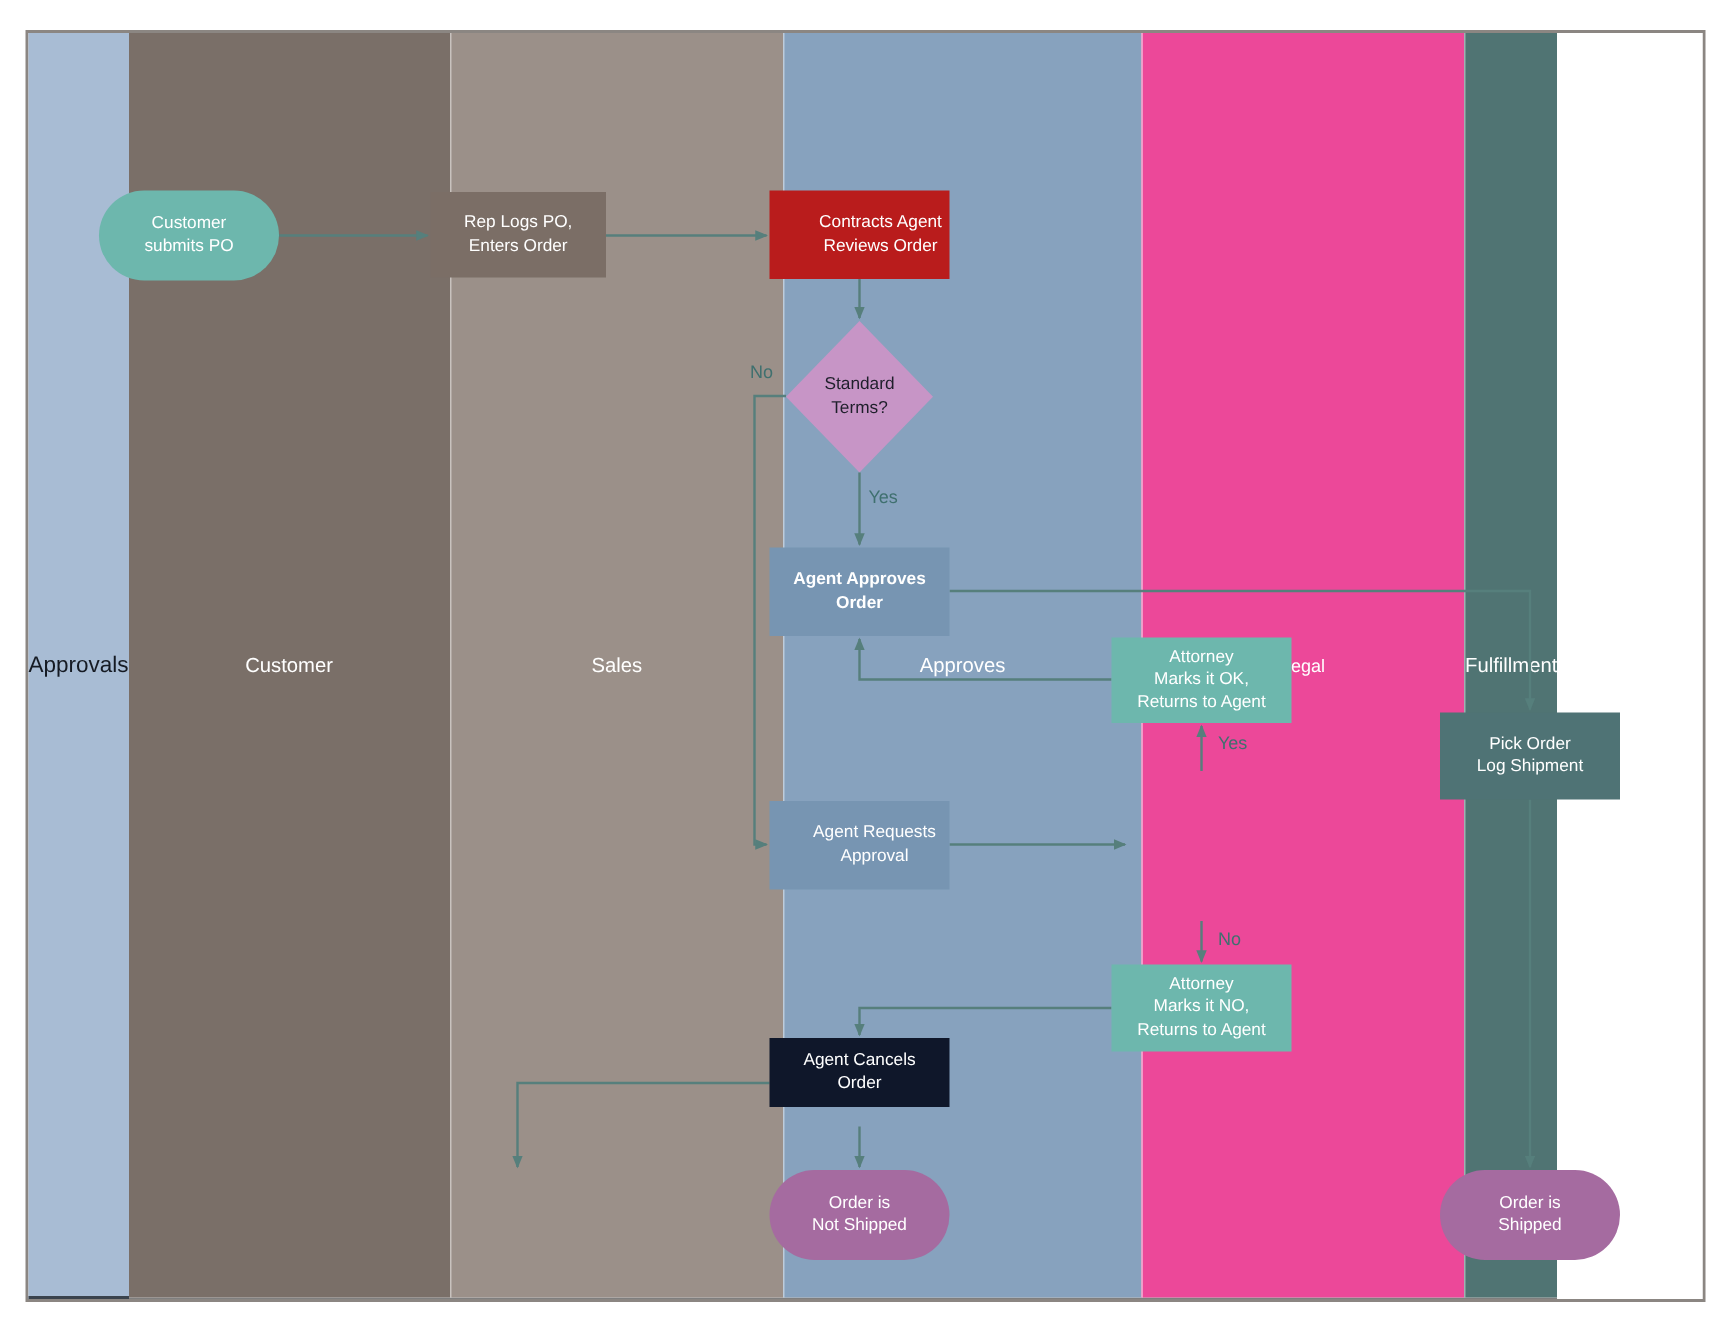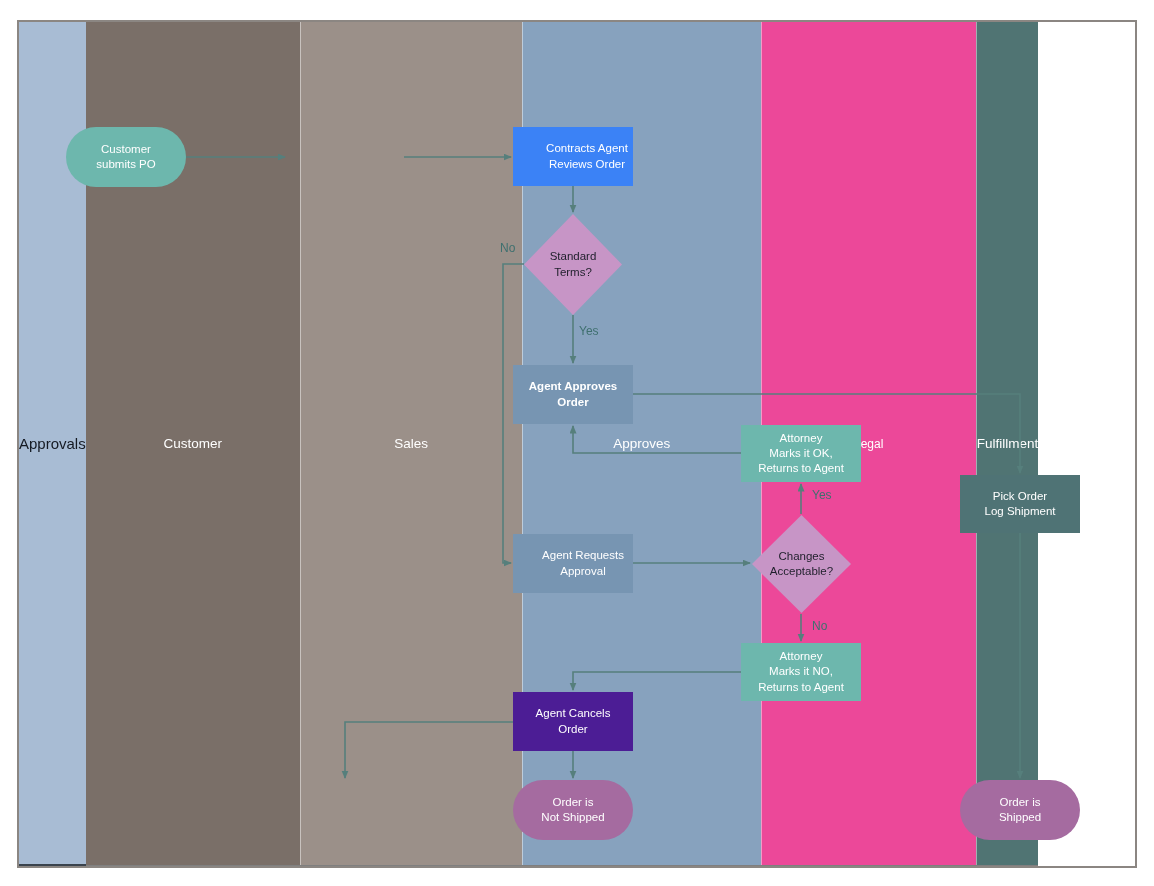--- a/index.html
+++ b/index.html
@@ -108,37 +108,37 @@
       <polyline points="801,514 801,484" fill="none" stroke="#567f7c" stroke-width="1.6" marker-end="url(#arrowhead)"></polyline>
       <polyline points="741,453 573,453 573,426" fill="none" stroke="#567f7c" stroke-width="1.6" marker-end="url(#arrowhead)"></polyline>
       <polyline points="801,614 801,641" fill="none" stroke="#567f7c" stroke-width="1.6" marker-end="url(#arrowhead)"></polyline>
       <polyline points="741,672 573,672 573,690" fill="none" stroke="#567f7c" stroke-width="1.6" marker-end="url(#arrowhead)"></polyline>
       <polyline points="573,751 573,778" fill="none" stroke="#567f7c" stroke-width="1.6" marker-end="url(#arrowhead)"></polyline>
       <polyline points="513,722 345,722 345,778" fill="none" stroke="#567f7c" stroke-width="1.6" marker-end="url(#arrowhead)"></polyline>
       <polyline points="1020,533 1020,778" fill="none" stroke="#567f7c" stroke-width="1.6" marker-end="url(#arrowhead)"></polyline>
     </svg>
 <div class="node shape-stadium" style="left: 66px; top: 127px; width: 120px; height: 60px; background: rgb(109, 183, 173); color: rgb(255, 255, 255);">Customer
 submits PO</div>
-    <div class="node shape-rect" style="left: 513px; top: 127px; width: 120px; height: 59px; background: #3b82f6; color: rgb(255, 255, 255); padding-left: 28px;">Contracts Agent
+    <div class="node shape-rect" style="left: 287px; top: 128px; width: 117px; height: 57px; background: rgb(123, 110, 102); color: rgb(255, 255, 255);">Rep Logs PO,
+Enters Order</div>
+    <div class="node shape-rect" style="left: 513px; top: 127px; width: 120px; height: 59px; background: #b91c1c; color: rgb(255, 255, 255); padding-left: 28px;">Contracts Agent
 Reviews Order</div>
     <div class="node shape-diamond" style="left: 524px; top: 214px; width: 98px; height: 101px; background: rgb(199, 149, 198); color: rgb(31, 31, 43);">Standard
 Terms?</div>
     <div class="node shape-rect" style="left: 513px; top: 365px; width: 120px; height: 59px; background: rgb(119, 149, 178); color: rgb(255, 255, 255); font-weight: bold;">Agent Approves
 Order</div>
     <div class="node shape-rect" style="left: 741px; top: 425px; width: 120px; height: 57px; background: rgb(109, 183, 173); color: rgb(255, 255, 255);">Attorney
 Marks it OK,
 Returns to Agent</div>
     <div class="node shape-rect" style="left: 513px; top: 534px; width: 120px; height: 59px; background: rgb(119, 149, 178); color: rgb(255, 255, 255); padding-left: 20px;">Agent Requests
 Approval</div>
-    <div class="node shape-diamond" style="left: 752px; top: 515px; width: 99px; height: 98px; background: rgb(199, 149, 198); color: rgb(31, 31, 43);">Changes
-Acceptable?</div>
     <div class="node shape-rect" style="left: 741px; top: 643px; width: 120px; height: 58px; background: rgb(109, 183, 173); color: rgb(255, 255, 255);">Attorney
 Marks it NO,
 Returns to Agent</div>
-    <div class="node shape-rect" style="left: 513px; top: 692px; width: 120px; height: 59px; background: #4c1d95; color: rgb(255, 255, 255);">Agent Cancels
+    <div class="node shape-rect" style="left: 513px; top: 692px; width: 120px; height: 46px; background: #0f172a; color: rgb(255, 255, 255);">Agent Cancels
 Order</div>
     <div class="node shape-rect" style="left: 960px; top: 475px; width: 120px; height: 58px; background: rgb(79, 115, 117); color: rgb(255, 255, 255);">Pick Order
 Log Shipment</div>
     <div class="node shape-stadium" style="left: 513px; top: 780px; width: 120px; height: 60px; background: rgb(165, 107, 160); color: rgb(255, 255, 255);">Order is
 Not Shipped</div>
     <div class="node shape-stadium" style="left: 960px; top: 780px; width: 120px; height: 60px; background: rgb(165, 107, 160); color: rgb(255, 255, 255);">Order is
 Shipped</div>
     <div class="edge-label" style="left: 579px; top: 324px; color: rgb(63, 112, 111);">Yes</div>
     <div class="edge-label" style="left: 500px; top: 241px; color: rgb(63, 112, 111);">No</div>
     <div class="edge-label" style="left: 812px; top: 488px; color: rgb(63, 112, 111);">Yes</div>

